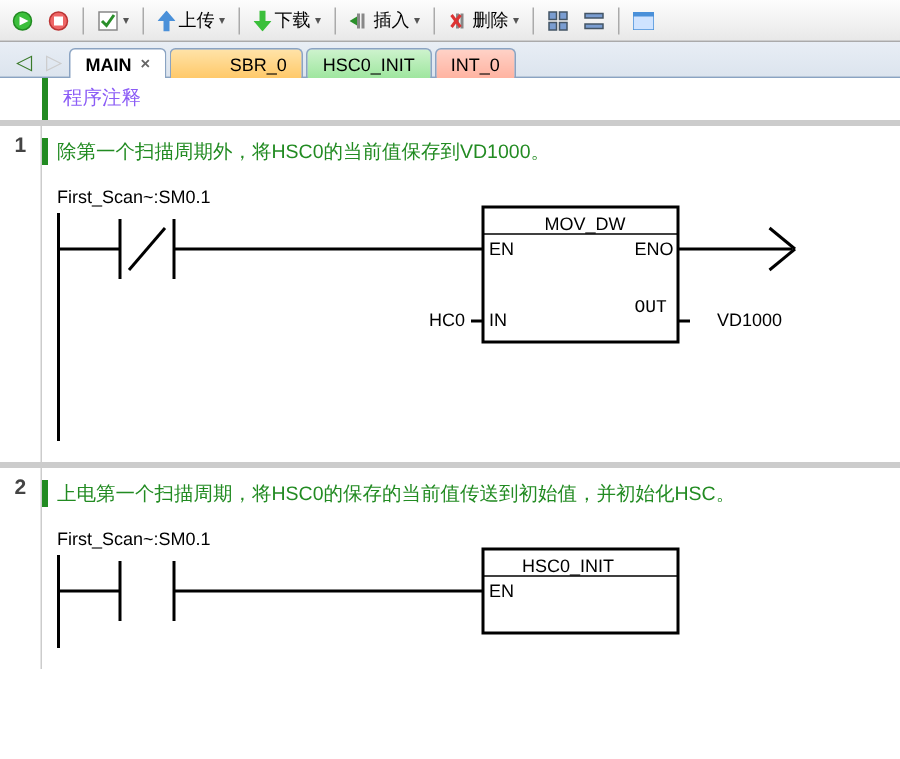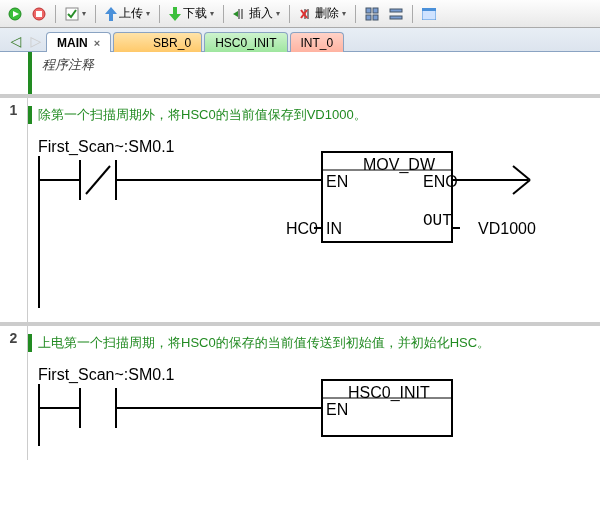--- a/index.html
+++ b/index.html
@@ -95,25 +95,24 @@
     padding-top: 4px;
     font-size: 14px;
     font-weight: bold;
     color: #444;
     flex-shrink: 0;
     background: #fff;
   }
   .header-row .gutter { border-right: none; }
   .header-content {
     flex: 1;
-    padding: 4px 8px 20px 10px;
+    padding: 4px 8px 6px 10px;
     border-left: 4px solid #228b22;
-    color: #404040;
+    color: #8b5cf6;
     font-size: 13px;
-    font-style: italic;
   }
   .network {
     display: flex;
     border-bottom: 4px solid #ccc;
   }
   .network .content {
     flex: 1;
     padding: 8px 10px 14px 10px;
   }
   .net-comment {
@@ -125,21 +124,21 @@
     margin-bottom: 14px;
     line-height: 1.4;
   }
   .ladder {
     position: relative;
     margin-top: 4px;
   }
   .ladder svg { display: block; }
   .lbl {
     position: absolute;
-    font-size: 16px;
+    font-size: 12px;
     color: #000;
     white-space: nowrap;
   }
 </style>
 </head>
 <body>
 
 <div class="toolbar">
   <span class="tbtn">
     <svg width="14" height="14">

